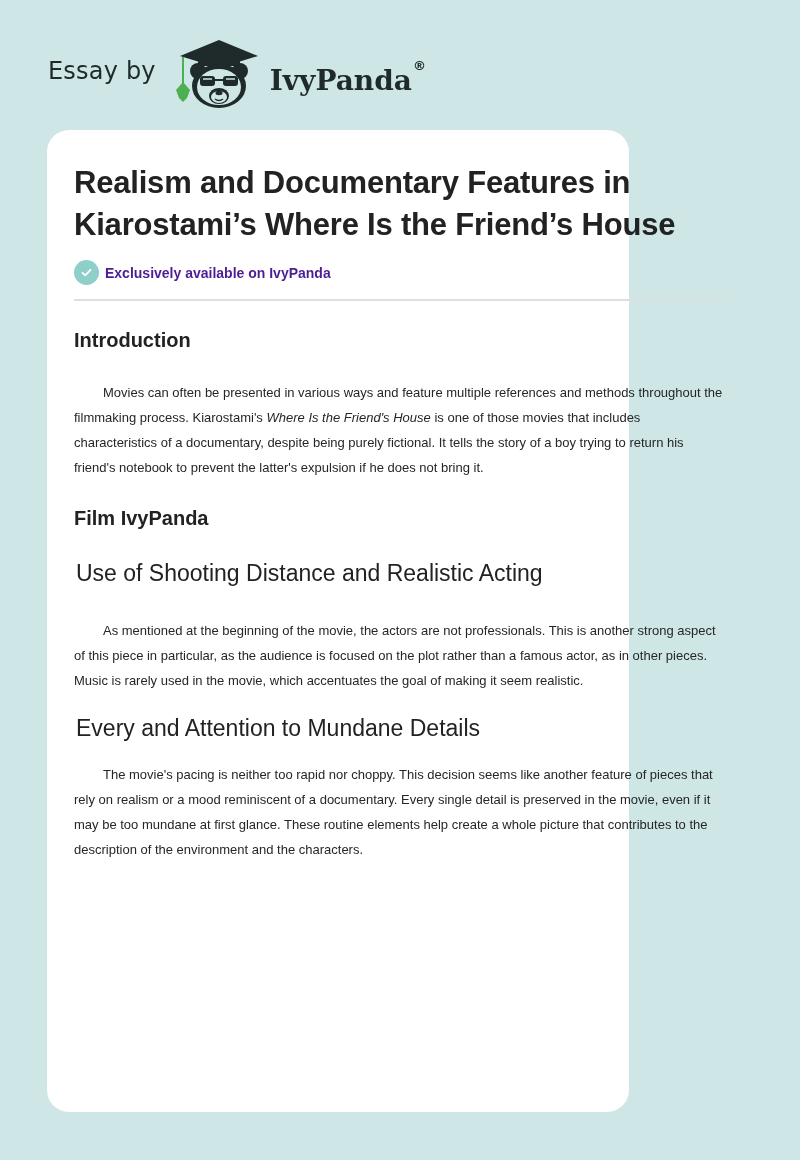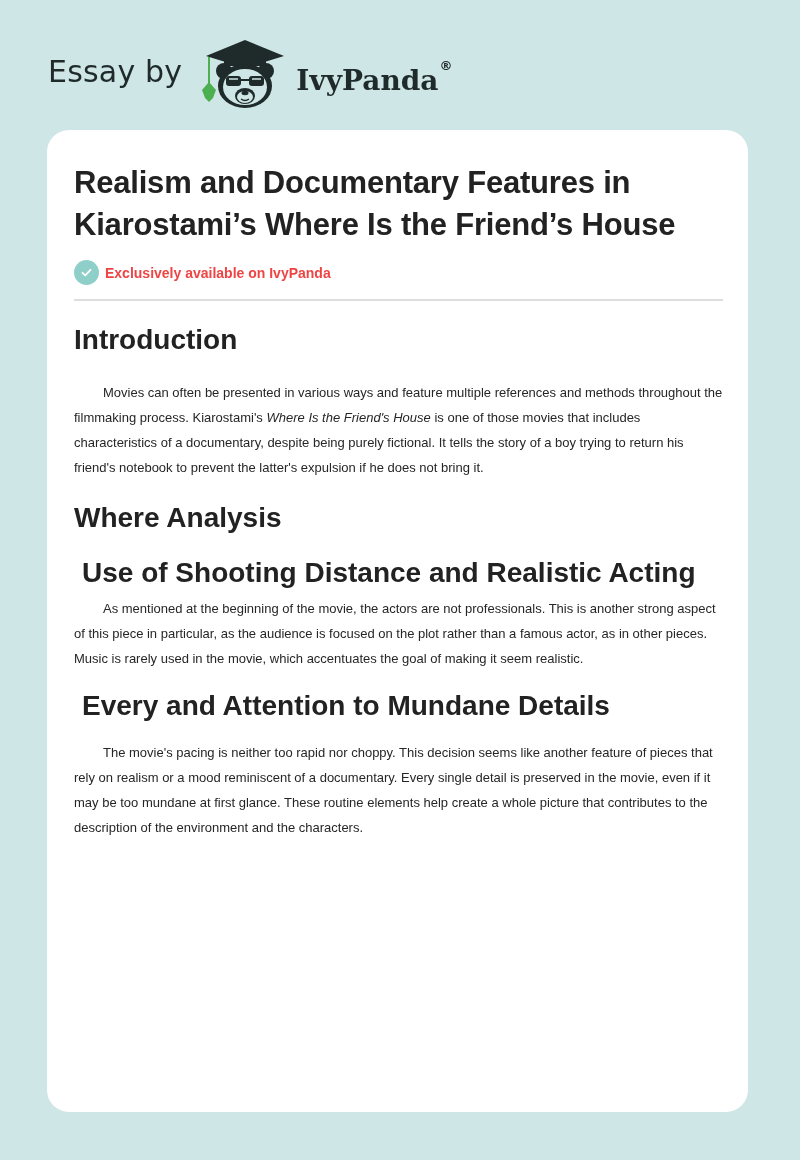--- a/index.html
+++ b/index.html
@@ -18,21 +18,21 @@
   .brand {
     position: absolute;
     left: 48px;
     top: 36px;
     height: 74px;
     display: flex;
     align-items: center;
   }
   .brand-essay {
     font-family: "DejaVu Sans", sans-serif;
-    font-size: 30px;
+    font-size: 24px;
     color: #1f2a2a;
     letter-spacing: 0.2px;
     margin-right: 18px;
     margin-top: -4px;
   }
   .brand-logo {
     width: 90px;
     height: 74px;
     margin-right: 6px;
   }
@@ -48,21 +48,21 @@
     font-size: 13px;
     vertical-align: top;
     position: relative;
     top: -6px;
     margin-left: 1px;
   }
   .card {
     position: absolute;
     left: 47px;
     top: 130px;
-    width: 701px;
+    width: 582px;
     height: 982px;
     background: #ffffff;
     border-radius: 22px;
   }
   .content {
     position: absolute;
     left: 27px;
     top: 32px;
     width: 650px;
   }
@@ -86,40 +86,40 @@
     border-radius: 50%;
     background: #8fcfca;
     display: flex;
     align-items: center;
     justify-content: center;
     margin-right: 6px;
   }
   .badge-text {
     font-weight: bold;
     font-size: 14px;
-    color: #ef4444;
+    color: #4c1d95;
   }
   .divider {
     height: 2px;
     background: #dedede;
     margin-top: 14px;
     width: 649px;
   }
   h2.section {
     font-weight: bold;
-    font-size: 28px;
+    font-size: 20px;
     line-height: 34px;
     margin: 22px 0 0 0;
     color: #222222;
   }
   h3.subsection {
-    font-weight: bold;
-    font-size: 28px;
+    font-weight: normal;
+    font-size: 23px;
     line-height: 30px;
-    margin: 8px;
+    margin: 2px;
     color: #222222;
   }
   p.para {
     font-size: 13px;
     line-height: 25px;
     margin: 0;
     text-indent: 29px;
     color: #262626;
   }
   p.para em {
@@ -172,21 +172,21 @@
         </svg>
       </span>
       <span class="badge-text">Exclusively available on IvyPanda</span>
     </div>
 
     <div class="divider"></div>
 
     <h2 class="section" style="margin-top:22px;">Introduction</h2>
     <p class="para" style="margin-top:23px;"><span>Movies can often be presented in various ways and feature multiple references and methods throughout the filmmaking process. Kiarostami's </span><em>Where Is the Friend's House</em><span> is one of those movies that includes characteristics of a documentary, despite being purely fictional. It tells the story of a boy trying to return his friend's notebook to prevent the latter's expulsion if he does not bring it.</span></p>
 
-    <h2 class="section" style="margin-top:21px;">Where Analysis</h2>
+    <h2 class="section" style="margin-top:21px;">Film IvyPanda</h2>
 
     <h3 class="subsection" style="margin-top:23px;">Use of Shooting Distance and Realistic Acting</h3>
-    <p class="para" style="margin-top:4px;">As mentioned at the beginning of the movie, the actors are not professionals. This is another strong aspect of this piece in particular, as the audience is focused on the plot rather than a famous actor, as in other pieces. Music is rarely used in the movie, which accentuates the goal of making it seem realistic.</p>
+    <p class="para" style="margin-top:30px;">As mentioned at the beginning of the movie, the actors are not professionals. This is another strong aspect of this piece in particular, as the audience is focused on the plot rather than a famous actor, as in other pieces. Music is rarely used in the movie, which accentuates the goal of making it seem realistic.</p>
 
     <h3 class="subsection" style="margin-top:20px;">Every and Attention to Mundane Details</h3>
     <p class="para" style="margin-top:19px;">The movie's pacing is neither too rapid nor choppy. This decision seems like another feature of pieces that rely on realism or a mood reminiscent of a documentary. Every single detail is preserved in the movie, even if it may be too mundane at first glance. These routine elements help create a whole picture that contributes to the description of the environment and the characters.</p>
   </div>
 </main>
 
 </body></html>

